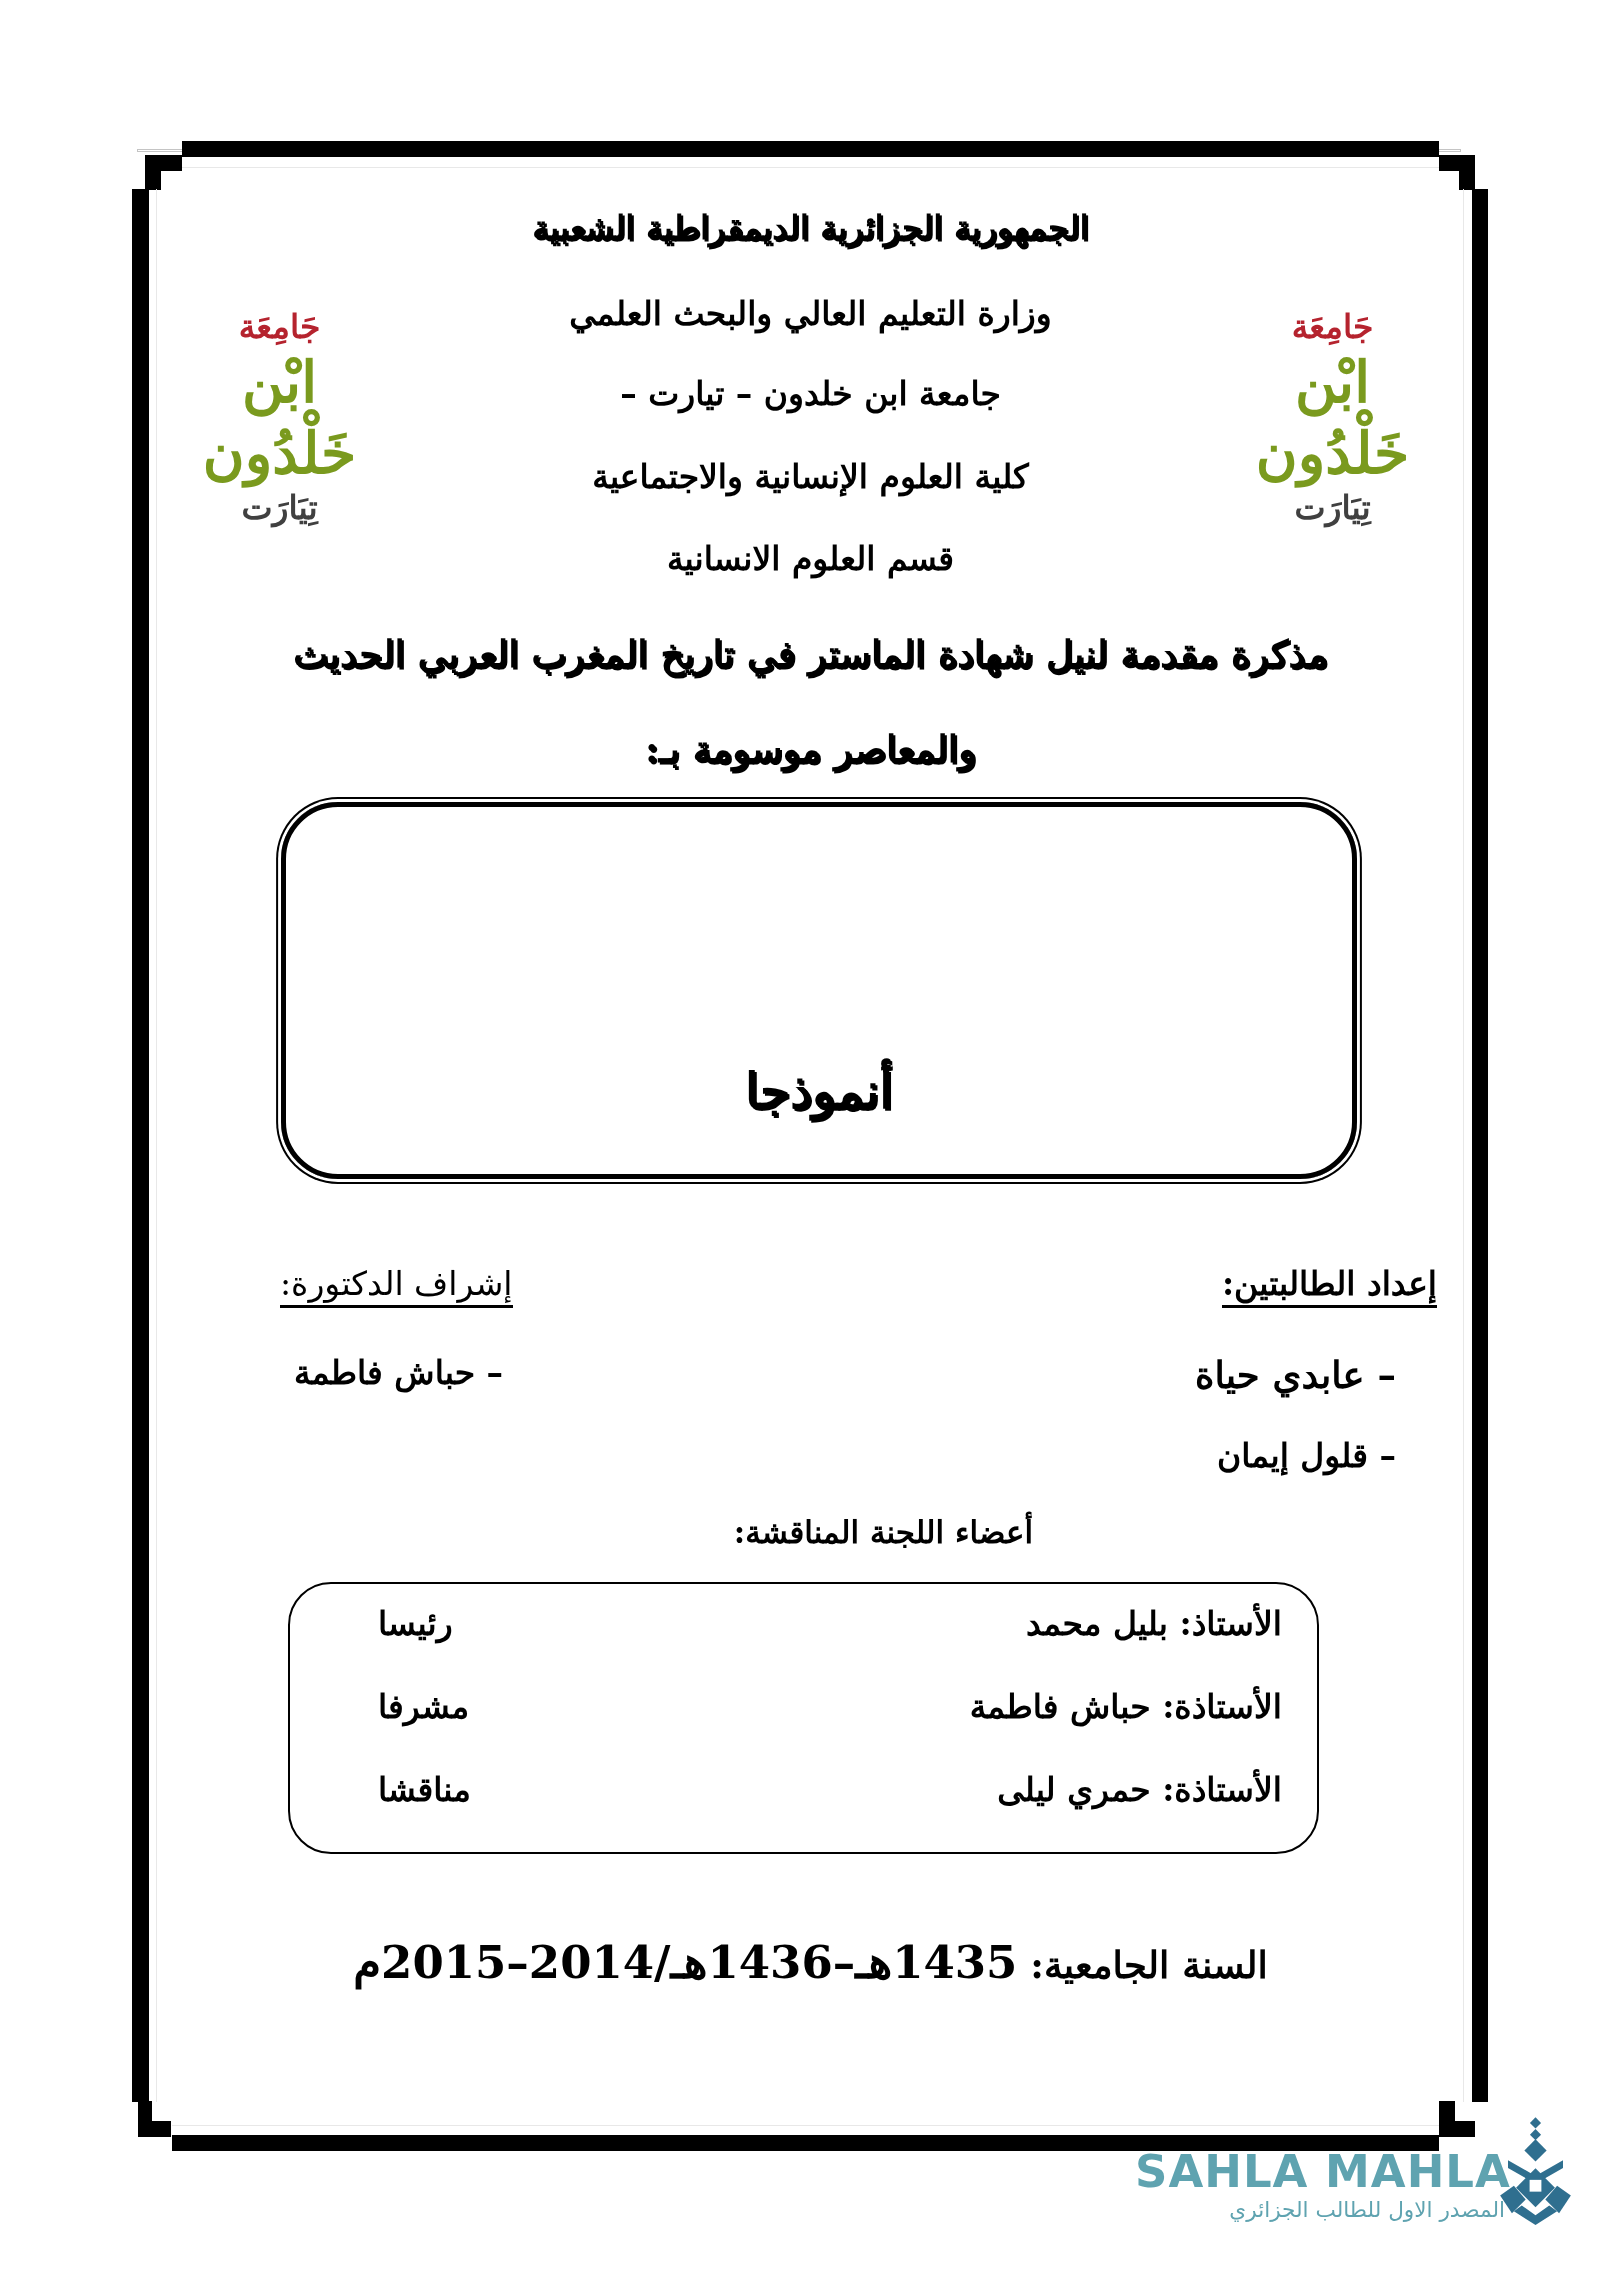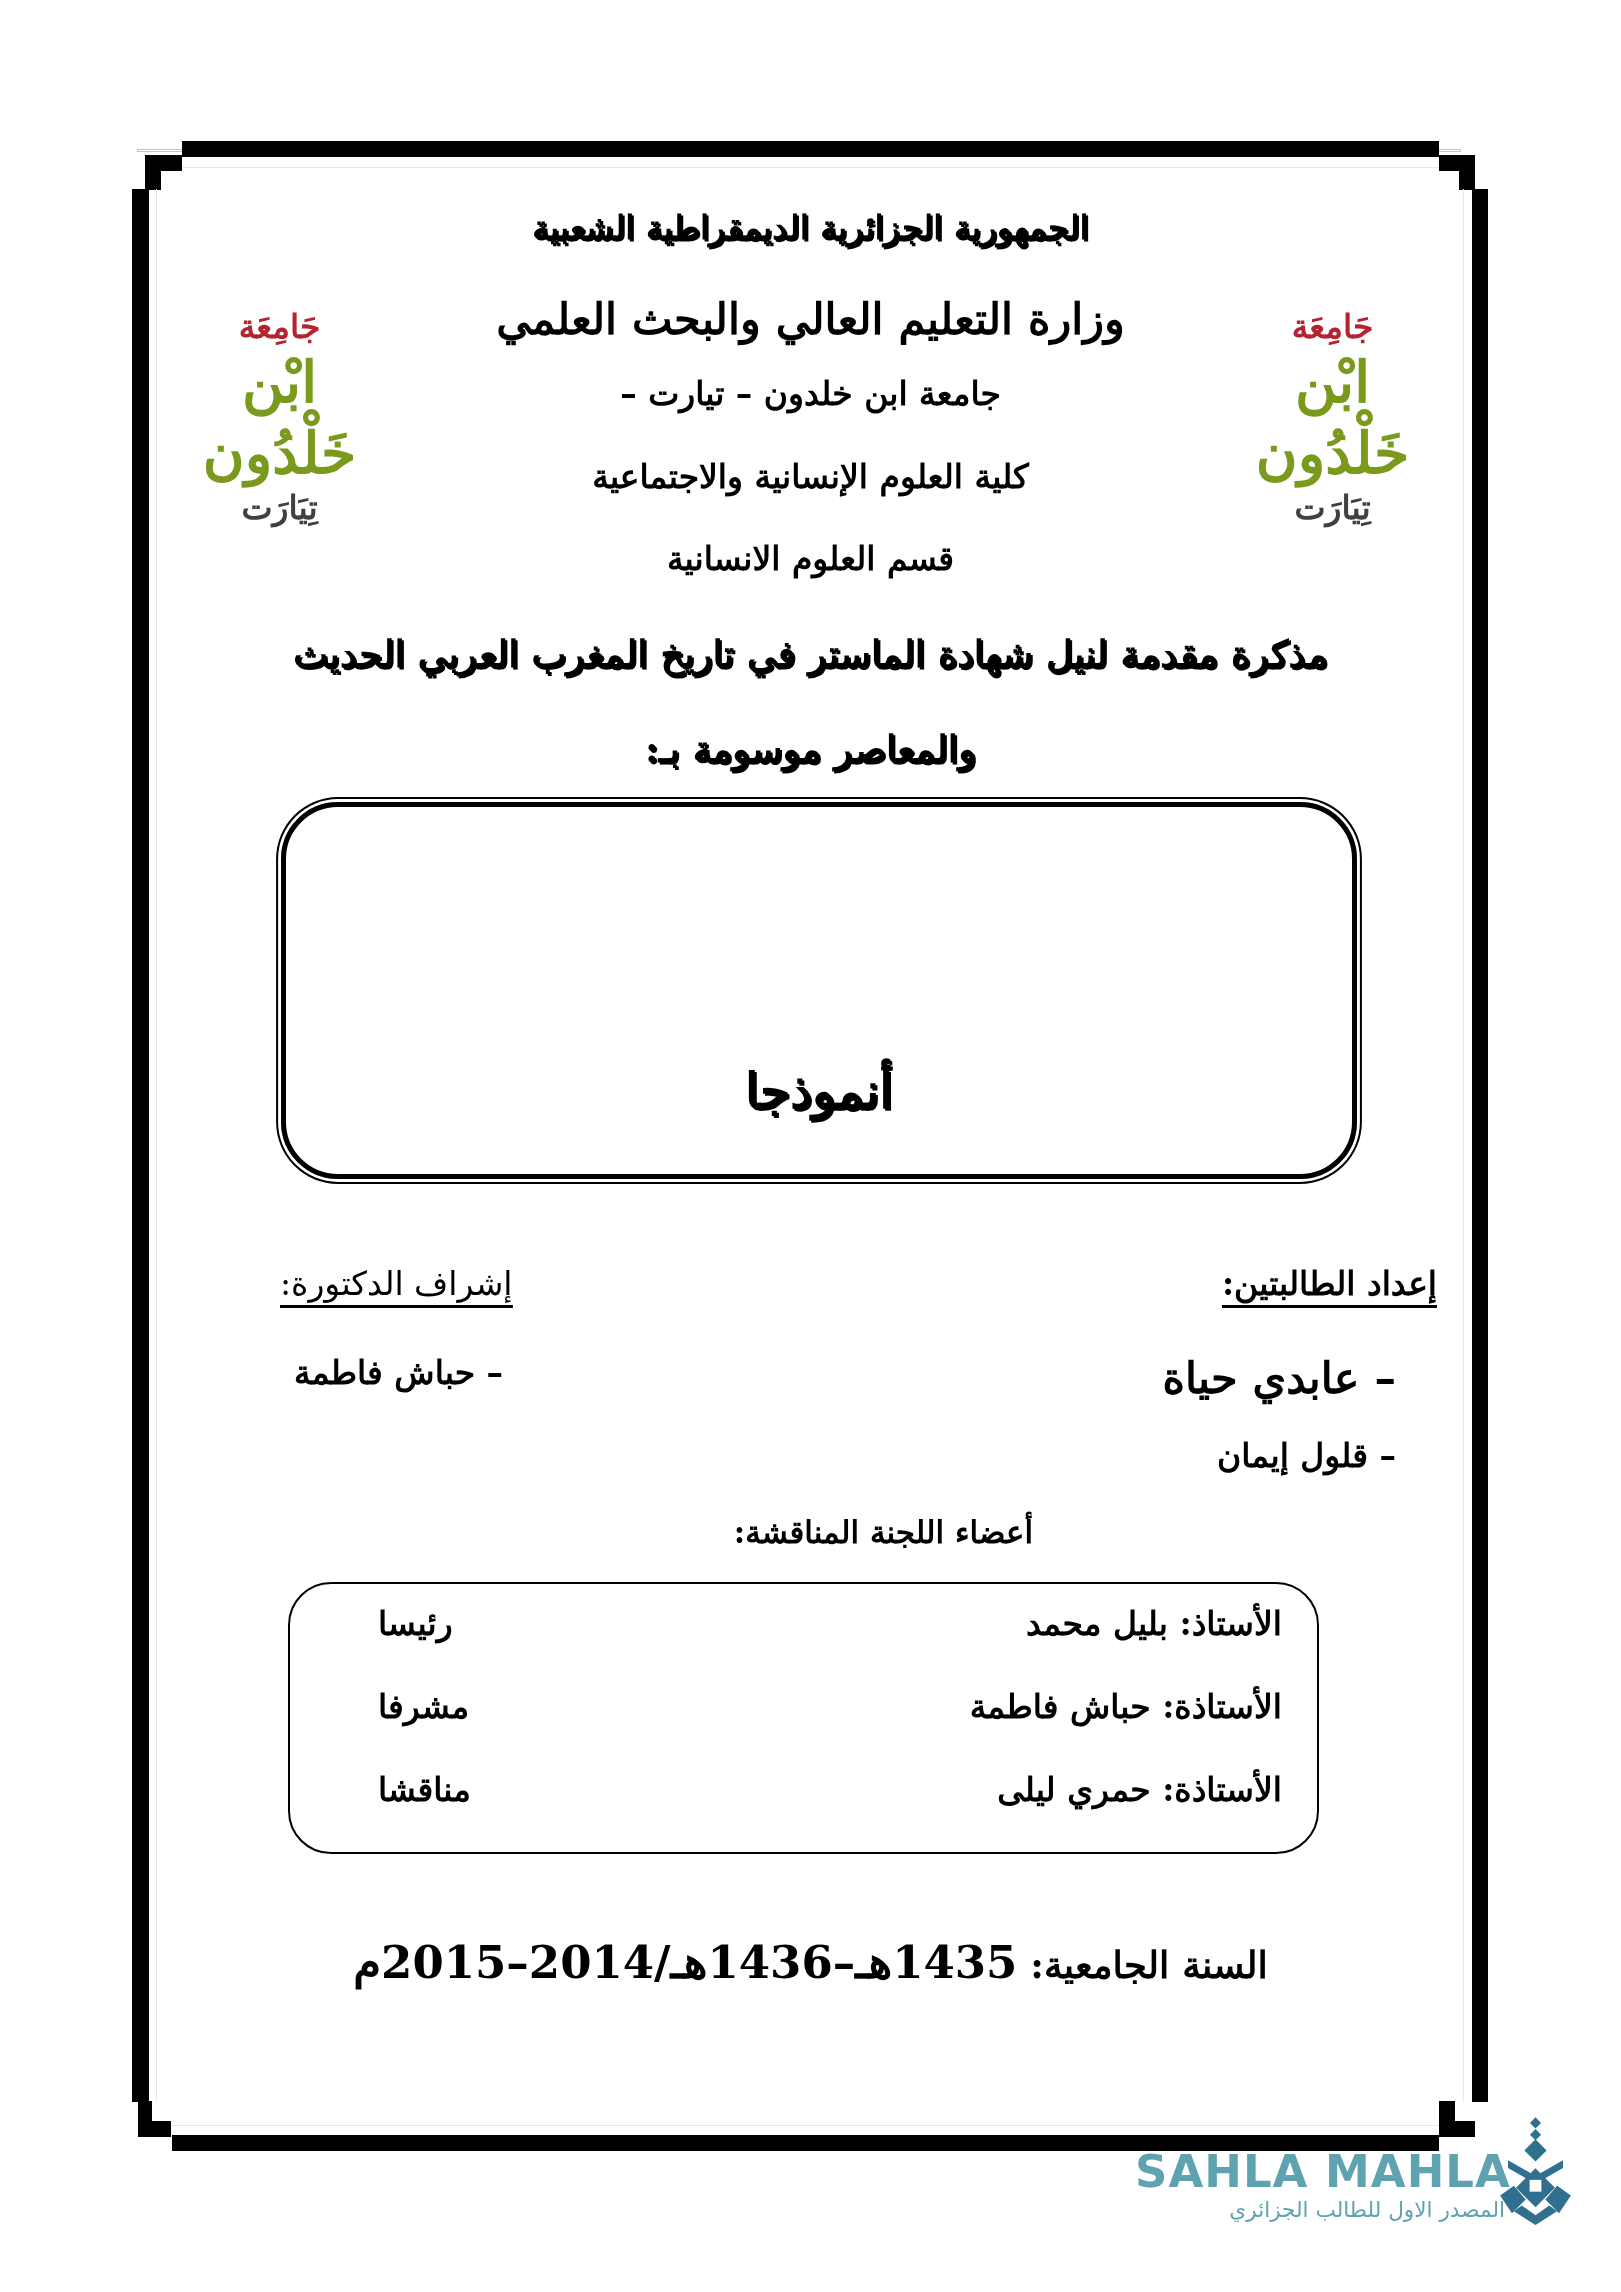--- a/index.html
+++ b/index.html
@@ -47,21 +47,21 @@
   <div class="bar" style="left:1439px;top:2101px;width:15.7px;height:35px;"></div>
   <div class="bar" style="left:1439px;top:2121px;width:36px;height:15.7px;"></div>
   <div class="bar" style="left:172px;top:2135px;width:1267px;height:15.7px;"></div>
   <div class="faint" style="left:172px;top:2125px;width:1267px;height:1px;"></div>
 
   <div class="bar" style="left:138px;top:2101px;width:13.7px;height:35px;"></div>
   <div class="bar" style="left:138px;top:2121px;width:33px;height:15.7px;"></div>
 </div>
 
 <div class="line bold-shadow" style="top:208px;font-size:33px;">الجمهورية الجزائرية الديمقراطية الشعبية</div>
-<div class="line" style="top:294px;font-size:43px;">وزارة التعليم العالي والبحث العلمي</div>
+<div class="line" style="top:294px;font-size:33px;">وزارة التعليم العالي والبحث العلمي</div>
 <div class="line" style="top:374px;font-size:33px;">جامعة ابن خلدون – تيارت –</div>
 <div class="line" style="top:457px;font-size:33px;">كلية العلوم الإنسانية والاجتماعية</div>
 <div class="line" style="top:539px;font-size:33px;">قسم العلوم الانسانية</div>
 
 <div class="logo" style="left:167px;top:289px;">
   <div class="l1">جَامِعَة</div>
   <div class="l2">ابْن خَلْدُون</div>
   <div class="l3">تِيَارَت</div>
 </div>
 <div class="logo" style="left:1220px;top:289px;">
@@ -73,21 +73,21 @@
 <div class="line bold-shadow" style="top:632px;font-size:37px;">مذكرة مقدمة لنيل شهادة الماستر في تاريخ المغرب العربي الحديث</div>
 <div class="line bold-shadow" style="top:727px;font-size:37px;">والمعاصر موسومة بـ:</div>
 
 <div class="title-box">
   <div class="t" style="top:255px;text-shadow:2px 2px 0 #000;">أنموذجا</div>
 </div>
 
 <div class="abs rtl" style="right:184px;top:1264px;font-size:33px;font-weight:bold;">
   <span class="u">إعداد الطالبتين:</span>
 </div>
-<div class="abs rtl" style="right:225px;top:1353px;font-size:43px;font-weight:bold;">– عابدي حياة</div>
+<div class="abs rtl" style="right:225px;top:1353px;font-size:37px;font-weight:bold;">– عابدي حياة</div>
 <div class="abs rtl" style="right:225px;top:1436px;font-size:33px;font-weight:bold;">– قلول إيمان</div>
 
 <div class="abs rtl" style="left:280px;top:1264px;font-size:33px;font-weight:normal;">
   <span class="u">إشراف الدكتورة:</span>
 </div>
 <div class="abs rtl" style="left:294px;top:1353px;font-size:33px;font-weight:bold;">–  حباش فاطمة</div>
 
 <div class="abs rtl" style="right:588px;top:1514px;font-size:31px;font-weight:bold;">أعضاء اللجنة المناقشة:</div>
 <div class="committee">
   <div class="crow" style="right:35px;top:19.6px;">الأستاذ: بليل محمد</div>

